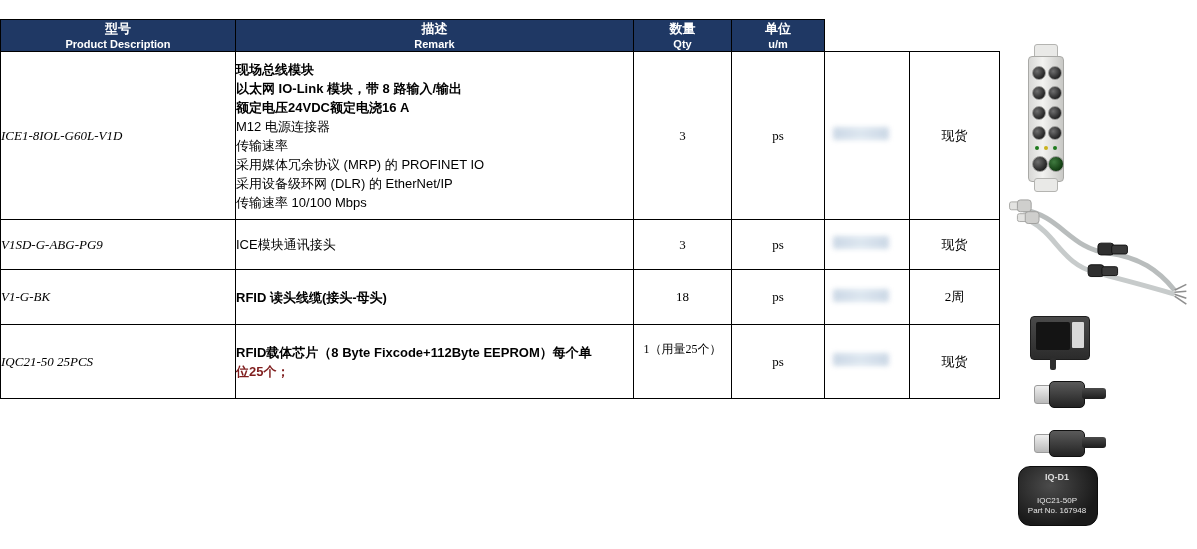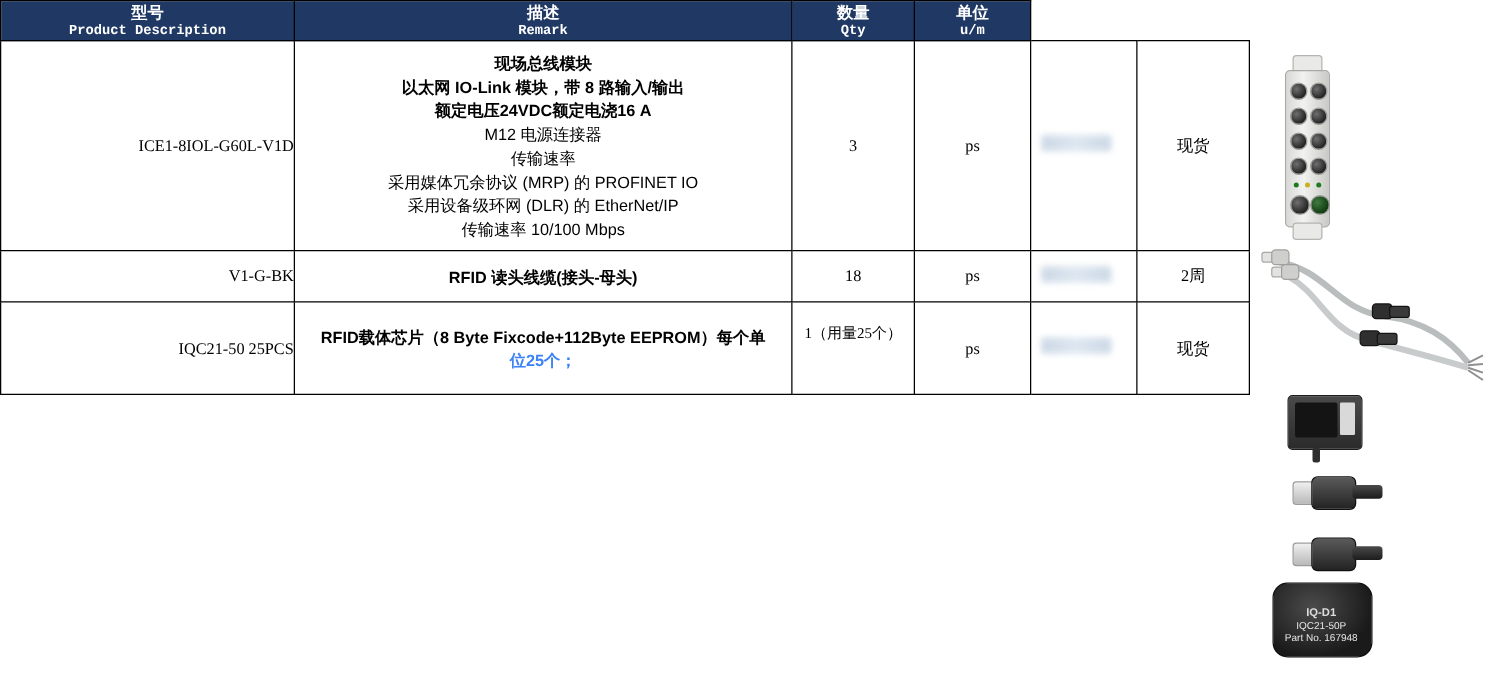--- a/index.html
+++ b/index.html
@@ -1,33 +1,33 @@
 <!DOCTYPE html>
 <html><head>
 <meta charset="utf-8">
 <style>
   html,body{margin:0;padding:0;background:#ffffff;}
   body{font-family:"Liberation Sans", sans-serif;}
   #sheet{position:relative;width:1197px;height:549px;overflow:hidden;background:#fff;}
-  table.grid{border-collapse:collapse;table-layout:fixed;width:1197px;}
+  table.grid{border-collapse:collapse;table-layout:fixed;width:1197px;margin-top:19px;}
   table.grid td{border:1px solid #000;vertical-align:middle;padding:0;}
   .hdr{background:#1F3864;color:#ffffff;font-weight:bold;text-align:center;}
   .hdr .l1{font-size:13px;font-family:"Liberation Sans",sans-serif;line-height:16px;}
-  .hdr .l2{font-size:11px;font-family:Liberation Mono, monospace;line-height:14px;}
-  .c-model{text-align:right;font-size:13px;font-family:"Liberation Serif",serif;}
-  .c-desc{text-align:center;font-size:13px;line-height:19px;}
+  .hdr .l2{font-size:11px;font-family:Liberation Sans, sans-serif;line-height:14px;}
+  .c-model{text-align:left;font-size:13px;font-family:"Liberation Serif",serif;font-style:italic;}
+  .c-desc{text-align:left;font-size:13px;line-height:19px;}
   .c-qty{text-align:center;font-size:13px;font-family:"Liberation Serif",serif;vertical-align:bottom;padding-bottom:2px;}
   .c-unit{text-align:center;font-size:13px;font-family:"Liberation Serif",serif;vertical-align:bottom;padding-bottom:2px;}
   .c-price{background:#ffffff;}
   .c-lead{text-align:center;font-size:13px;padding-left:3px;vertical-align:bottom;padding-bottom:2px;font-family:"Liberation Serif",serif;}
   .c-img{border-left:1px solid #000;}
   .nb{border:none !important;}
   .blur{width:56px;height:13px;background:linear-gradient(90deg,#c9d6e4,#dce6f0,#c9d6e4);border-radius:2px;filter:blur(2.5px);opacity:.95;margin-left:8px;}
   .price-cell{height:100%;display:flex;align-items:flex-end;justify-content:flex-start;padding-bottom:4px;}
-  .red{color:#3b82f6;}
+  .red{color:#7f1d1d;}
   .desc-line{display:block;}
   
   .imgwrap{position:absolute;right:0;top:0;width:197px;height:549px;pointer-events:none;}
   .prod{position:absolute;}
   
   .ice{left:1022px;top:40px;width:46px;height:150px;}
   .ice .body{position:absolute;left:6px;top:14px;width:34px;height:124px;background:linear-gradient(90deg,#d8d8d6,#f2f2f0 40%,#c9c9c6);border:1px solid #a9a9a6;border-radius:4px;}
   .ice .cap{position:absolute;left:12px;top:2px;width:22px;height:14px;background:#e9e9e7;border:1px solid #b4b4b1;border-radius:3px;}
   .ice .capb{position:absolute;left:12px;top:136px;width:22px;height:12px;background:#e9e9e7;border:1px solid #b4b4b1;border-radius:3px;}
   .ice .port{position:absolute;width:12px;height:12px;border-radius:50%;background:radial-gradient(circle at 35% 35%,#6f6f6f,#242424 70%);border:1px solid #9a9a98;}
@@ -43,21 +43,21 @@
   .rdr .cbl{position:absolute;left:20px;top:48px;width:6px;height:12px;background:#2e2e2e;border-radius:2px;}
   
   .conn{width:72px;height:30px;}
   .conn .tip{position:absolute;left:0;top:6px;width:16px;height:17px;background:linear-gradient(180deg,#efefef,#b9b9b9);border:1px solid #9b9b9b;border-radius:3px;}
   .conn .barrel{position:absolute;left:15px;top:2px;width:34px;height:25px;background:linear-gradient(180deg,#5a5a5a,#232323);border-radius:5px;border:1px solid #111;}
   .conn .tail{position:absolute;left:48px;top:9px;width:24px;height:11px;background:linear-gradient(180deg,#4a4a4a,#1c1c1c);border-radius:3px;}
   
   .tag{left:1018px;top:466px;width:78px;height:62px;}
   .tag .disc{position:absolute;left:0;top:0;width:78px;height:58px;border-radius:12px;background:radial-gradient(ellipse at 40% 32%,#4b4b4b,#1a1a1a 72%);border:1px solid #0d0d0d;}
   .tag .txt{position:absolute;left:0;top:30px;width:78px;text-align:center;color:#e6e6e6;font-size:8px;font-family:"Liberation Sans",sans-serif;line-height:10px;}
-  .tag .top{position:absolute;left:0;top:6px;width:78px;text-align:center;color:#dcdcdc;font-size:9px;font-weight:bold;margin-top:13px;}
+  .tag .top{position:absolute;left:0;top:6px;width:78px;text-align:center;color:#dcdcdc;font-size:9px;font-weight:bold;}
   svg{display:block;}
 </style>
 </head>
 <body>
 
 <div id="sheet">
 
   <table class="grid">
     <colgroup>
       <col style="width:235px">
@@ -109,24 +109,39 @@
       <td class="c-price">
         <div class="price-cell">
               <div class="blur"></div>
             </div>
       </td>
       <td class="c-lead">现货</td>
       <td class="c-img nb" style="border:none"></td>
     </tr>
 
 
-
-
-
-    <tr style="height:41px">
+    <tr style="height:50px">
+      <td class="c-model">V1SD-G-ABG-PG9</td>
+      <td class="c-desc">
+        <span class="desc-line">ICE模块通讯接头</span>
+      </td>
+      <td class="c-qty">3</td>
+      <td class="c-unit">ps</td>
+      <td class="c-price">
+        <div class="price-cell">
+              <div class="blur"></div>
+            </div>
+      </td>
+      <td class="c-lead">现货</td>
+      <td class="c-img nb" style="border:none"></td>
+    </tr>
+
+
+
+    <tr style="height:55px">
       <td class="c-model">V1-G-BK</td>
       <td class="c-desc">
         <span class="desc-line" style="font-weight:bold">RFID  读头线缆(接头-母头)</span>
       </td>
       <td class="c-qty">18</td>
       <td class="c-unit">ps</td>
       <td class="c-price">
         <div class="price-cell">
               <div class="blur"></div>
             </div>

